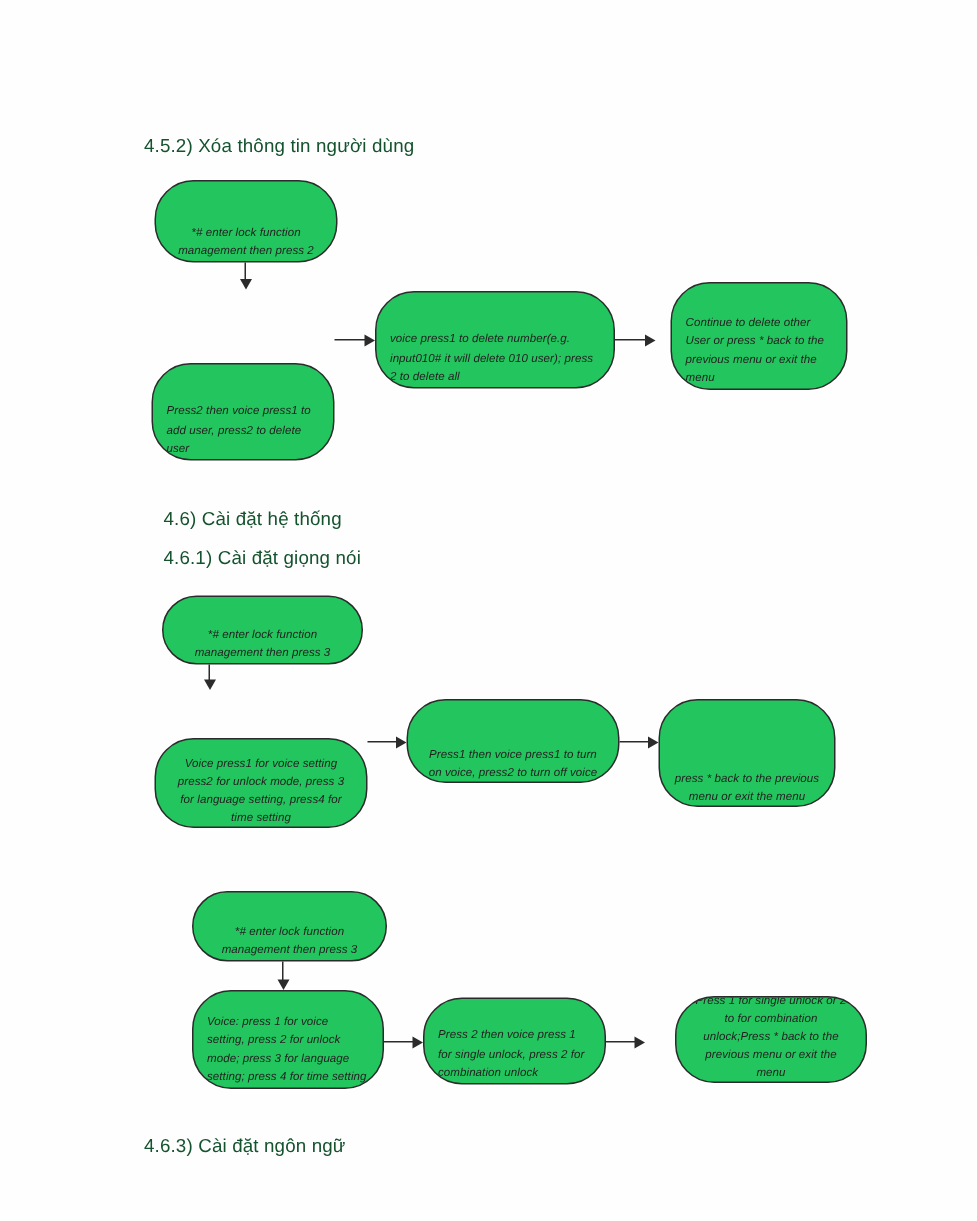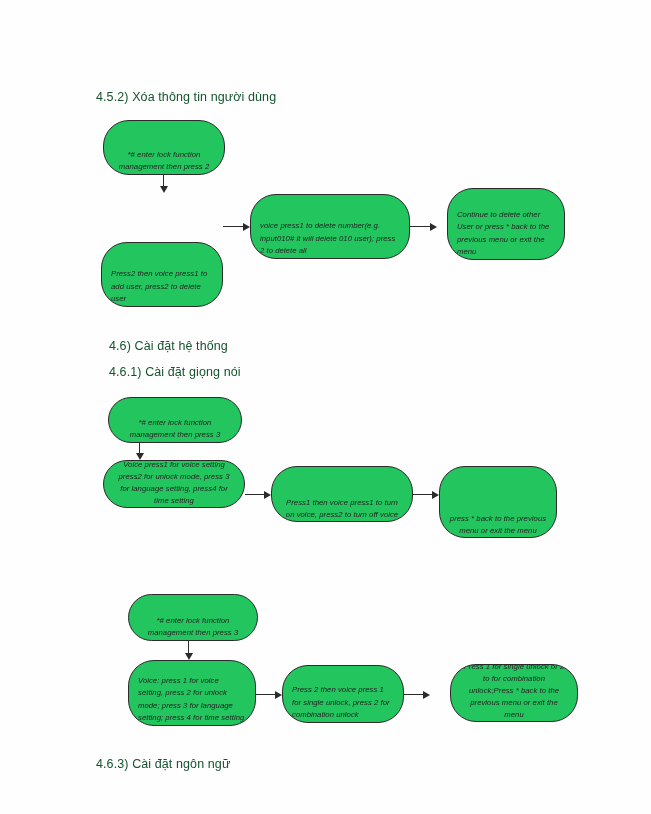--- a/index.html
+++ b/index.html
@@ -117,21 +117,21 @@
   <div class="heading h-46">4.6) Cài đặt hệ thống</div>
   <div class="heading h-461">4.6.1) Cài đặt giọng nói</div>
 
   <div class="node center" style="left:108px; top:397px; width:134px; height:46px;">
     <span class="txt">*#  enter lock function management then press 3</span>
   </div>
 
   <div class="vline" style="left:139px; top:443px; height:14px;"></div>
   <div class="arrow-down" style="left:136px; top:453px;"></div>
 
-  <div class="node center tight" style="left:103px; top:460px; width:142px; height:48px;">
+  <div class="node center tight" style="left:103px; top:492px; width:142px; height:60px;">
     <span class="txt">Voice press1 for voice setting press2 for unlock mode, press 3 for language setting, press4 for time setting</span>
   </div>
 
   <div class="hline" style="left:245px; top:494px; width:20px;"></div>
   <div class="arrow-right" style="left:264px; top:491px;"></div>
 
   <div class="node center tight" style="left:271px; top:466px; width:142px; height:56px;">
     <span class="txt">Press1 then voice press1 to turn on voice, press2 to turn off voice</span>
   </div>
 

